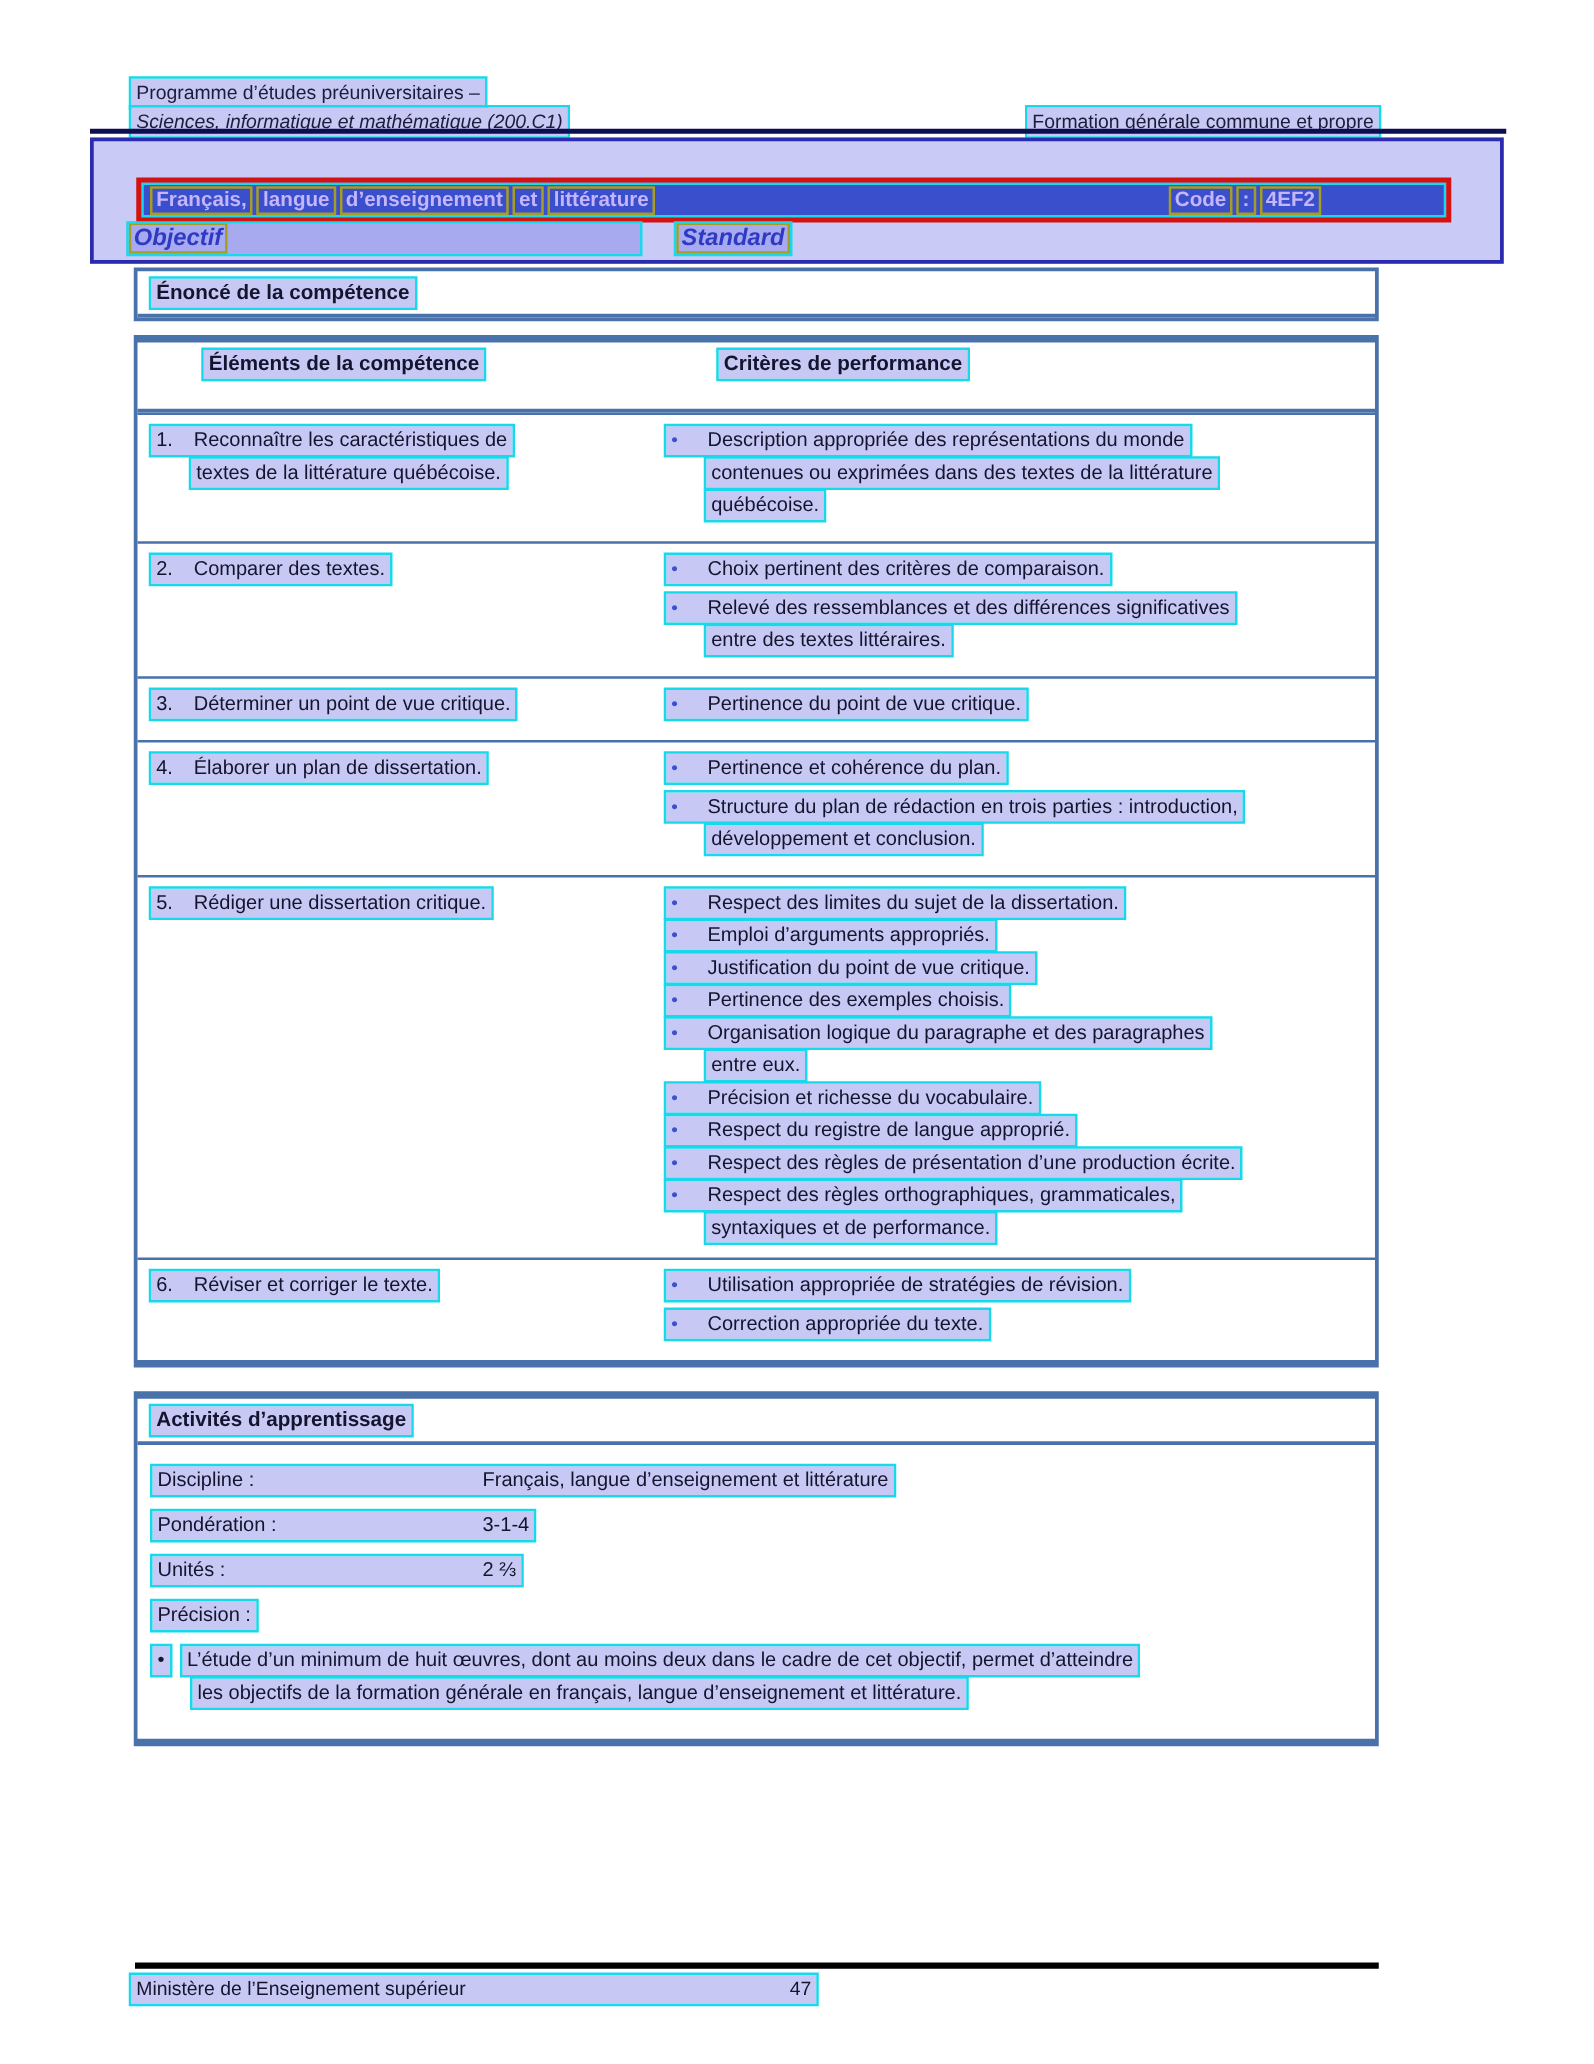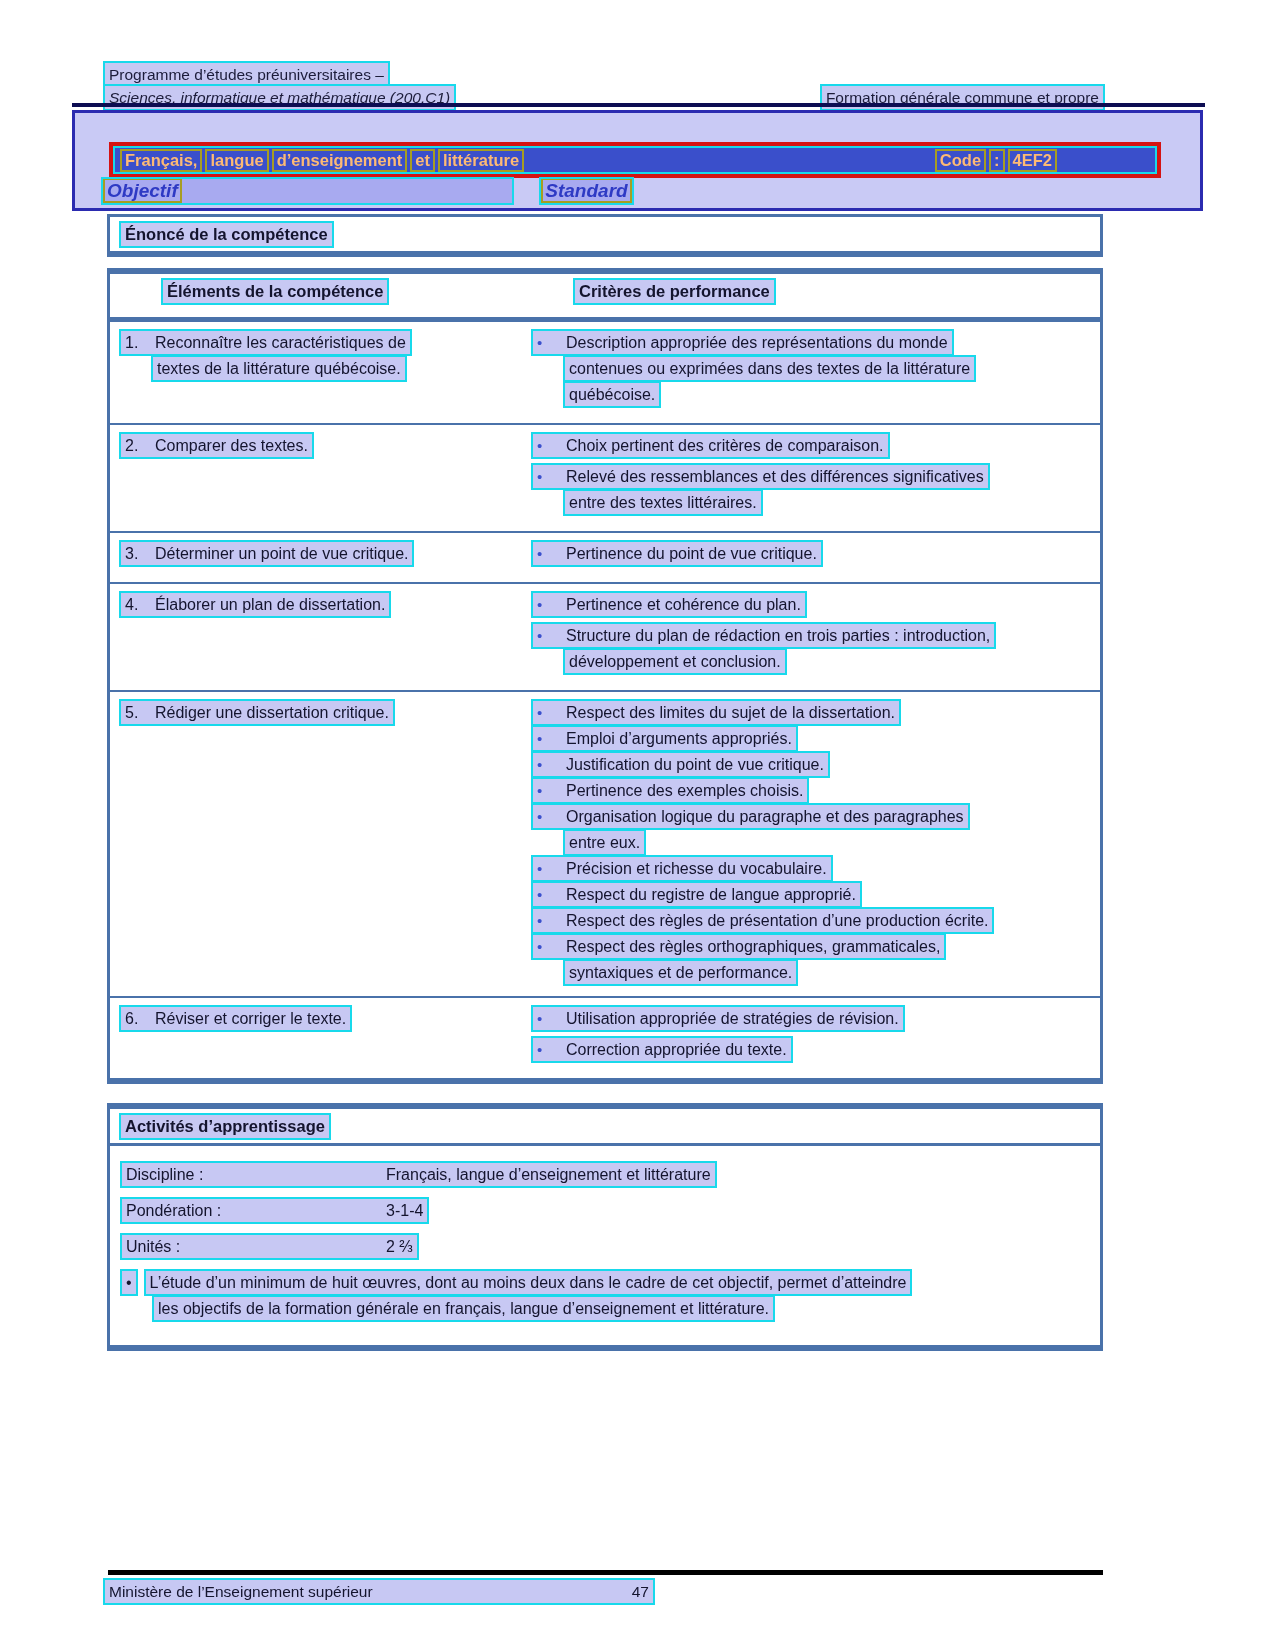--- a/index.html
+++ b/index.html
@@ -23,21 +23,21 @@
   .hdr-l1 { position:absolute; left:0; top:0; white-space:nowrap; }
   .hdr-l2 { position:absolute; left:0; top:23px; font-style:italic; white-space:nowrap; }
   .hdr-r  { position:absolute; right:0; top:23px; white-space:nowrap; }
   .hdr-rule { position:absolute; left:72px; top:103px; width:1133px; height:4px; background:#0d0d52; }
   
   .panel { position:absolute; left:72px; top:110px; width:1125px; height:95px;
            background:#c9caf5; border:3px solid #2b2bb0; }
   .banner { position:absolute; left:38px; top:33px; width:1040px; height:24px;
             background:#3a4fcb; border:2px solid #18d9eb; outline:4px solid #d51212;
             display:flex; align-items:center; font-size:16.5px; font-weight:600;
-            color:#fdba74; white-space:nowrap; }
+            color:#c4b5fd; white-space:nowrap; }
   .bword { outline:2px solid #a79d22; padding:0 3px; margin-left:7px; }
   .banner .spacer { flex:1; }
   .code-grp { margin-right:100px; display:flex; }
   .obj-std { position:absolute; left:28px; top:66px; width:1040px;
              font-size:19px; font-weight:bold; font-style:italic; color:#2e3ac4; }
   .obj-box { background:#a8aaf0; outline:2px solid #18d9eb; display:inline-block;
              width:405px; padding:1px 2px; }
   .std-box { background:#a8aaf0; outline:2px solid #18d9eb; display:inline-block;
              padding:1px 2px; margin-left:24px; }
   .obj-box .olv, .std-box .olv { padding:0 2px; }
@@ -46,21 +46,21 @@
   .box { border:3px solid #4a72aa; background:#ffffff; }
   .box.thick { border-top-width:6px; border-bottom-width:6px; }
   .box-title { padding:6px 0 5px 11px; font-weight:bold; font-size:16.5px;
                border-bottom:3px solid #4a72aa; }
   .enonce-body { padding:7px 0 9px 9px; font-size:16px; }
   .enonce { margin-bottom:11px; }
   .maintbl { margin-bottom:19px; }
   .thead { display:flex; font-weight:bold; font-size:16.5px;
            border-bottom:3px solid #4a72aa; }
   .thead .c1 { width:420px; padding:6px 0 6px 11px; box-sizing:border-box;margin-left:42px; }
-  .thead .c2 { flex:1; padding:6px 0 14px 3px; }
+  .thead .c2 { flex:1; padding:6px 0 24px 3px; }
   .trow { display:flex; border-top:2px solid #4a72aa; font-size:16px; }
   .trow:first-of-type { border-top:none; }
   .tcell-l { width:420px; box-sizing:border-box; padding:6px 0 9px 11px; }
   .tcell-r { flex:1; padding:6px 6px 9px 3px; }
   .numspan { display:inline-block; width:30px; }
   .cont { margin-left:32px; }
   .crit { margin:3px 0 8px 0; }
   .crit.tight { margin:3px 0 3px 0; }
   .bullet { display:inline-block; width:29px; color:#3a50cc; font-size:15px; }
   
@@ -223,20 +223,21 @@
         </div>
       </div>
     </div>
 
     <div class="box thick">
       <div class="box-title"><span class="hl">Activités d’apprentissage</span></div>
       <div class="act-body">
         <div class="arow"><span class="hl"><span class="alabel">Discipline :</span><span>Français, langue d’enseignement et littérature</span></span></div>
         <div class="arow"><span class="hl"><span class="alabel">Pondération :</span><span>3-1-4</span></span></div>
         <div class="arow"><span class="hl"><span class="alabel">Unités :</span><span>2 ⅔</span></span></div>
+        <div class="arow"><span class="hl">Précision :</span></div>
         <div class="arow">
           <div class="ln"><span class="hl bul-box">•</span><span class="hl">L’étude d’un minimum de huit œuvres, dont au moins deux dans le cadre de cet objectif, permet d’atteindre</span></div>
           <div class="ln"><span class="hl cont">les objectifs de la formation générale en français, langue d’enseignement et littérature.</span></div>
         </div>
       </div>
     </div>
 
   </div>
 
   <div class="foot-rule"></div>

